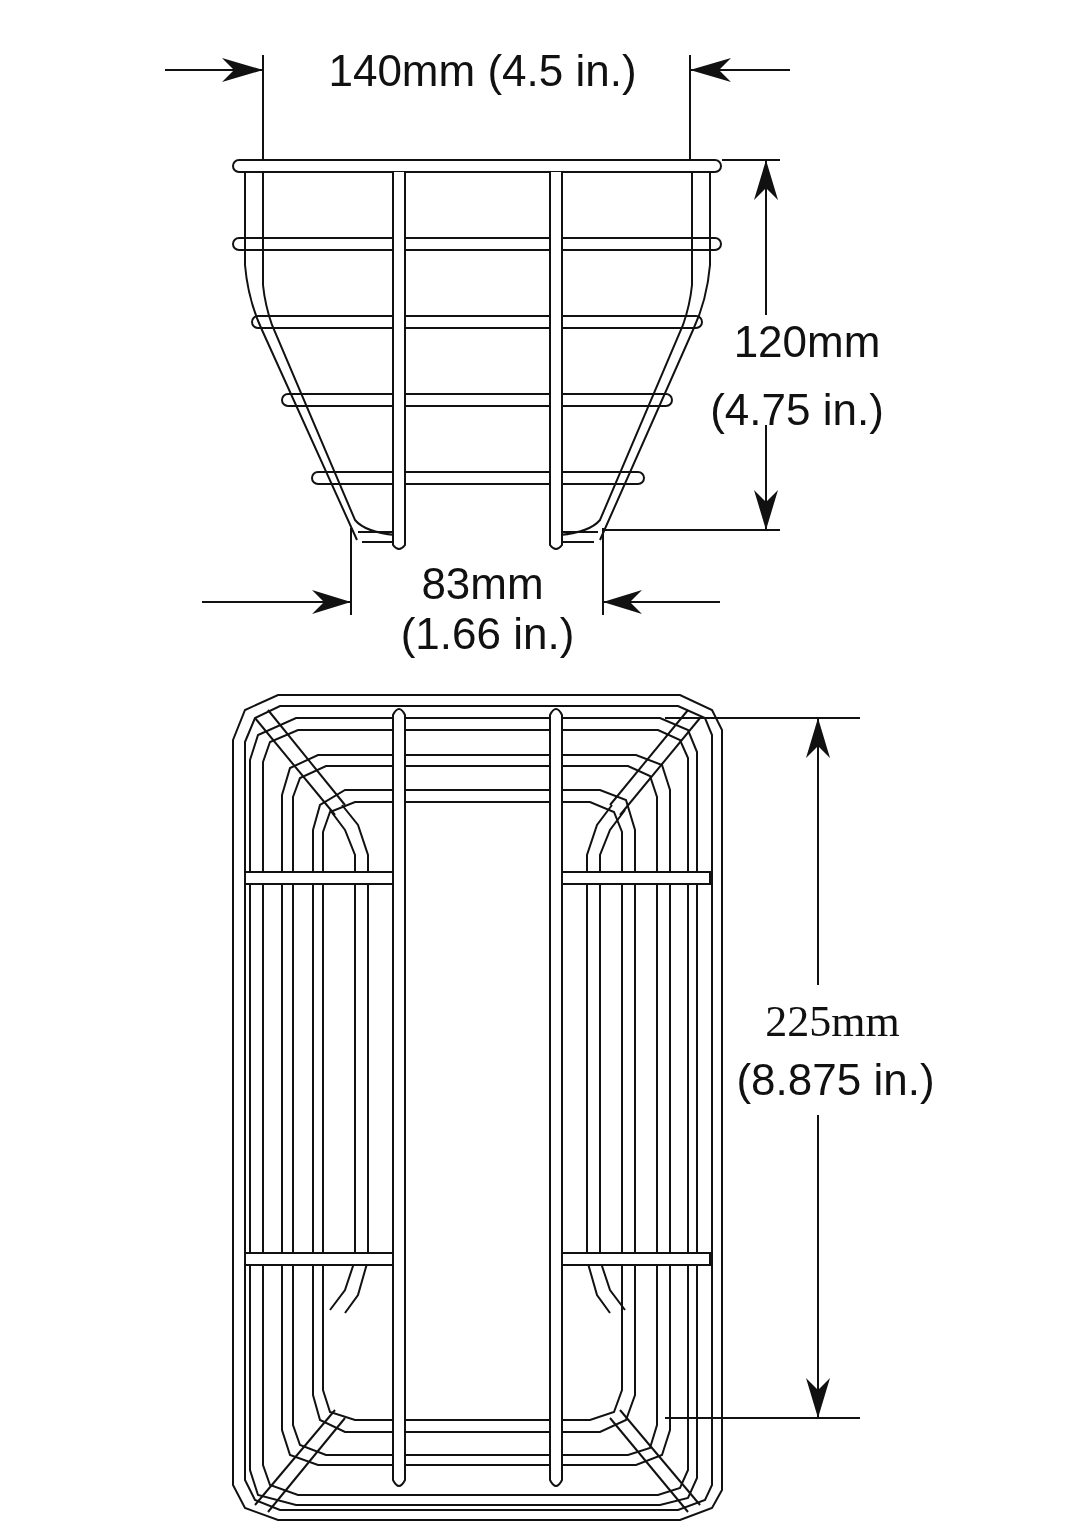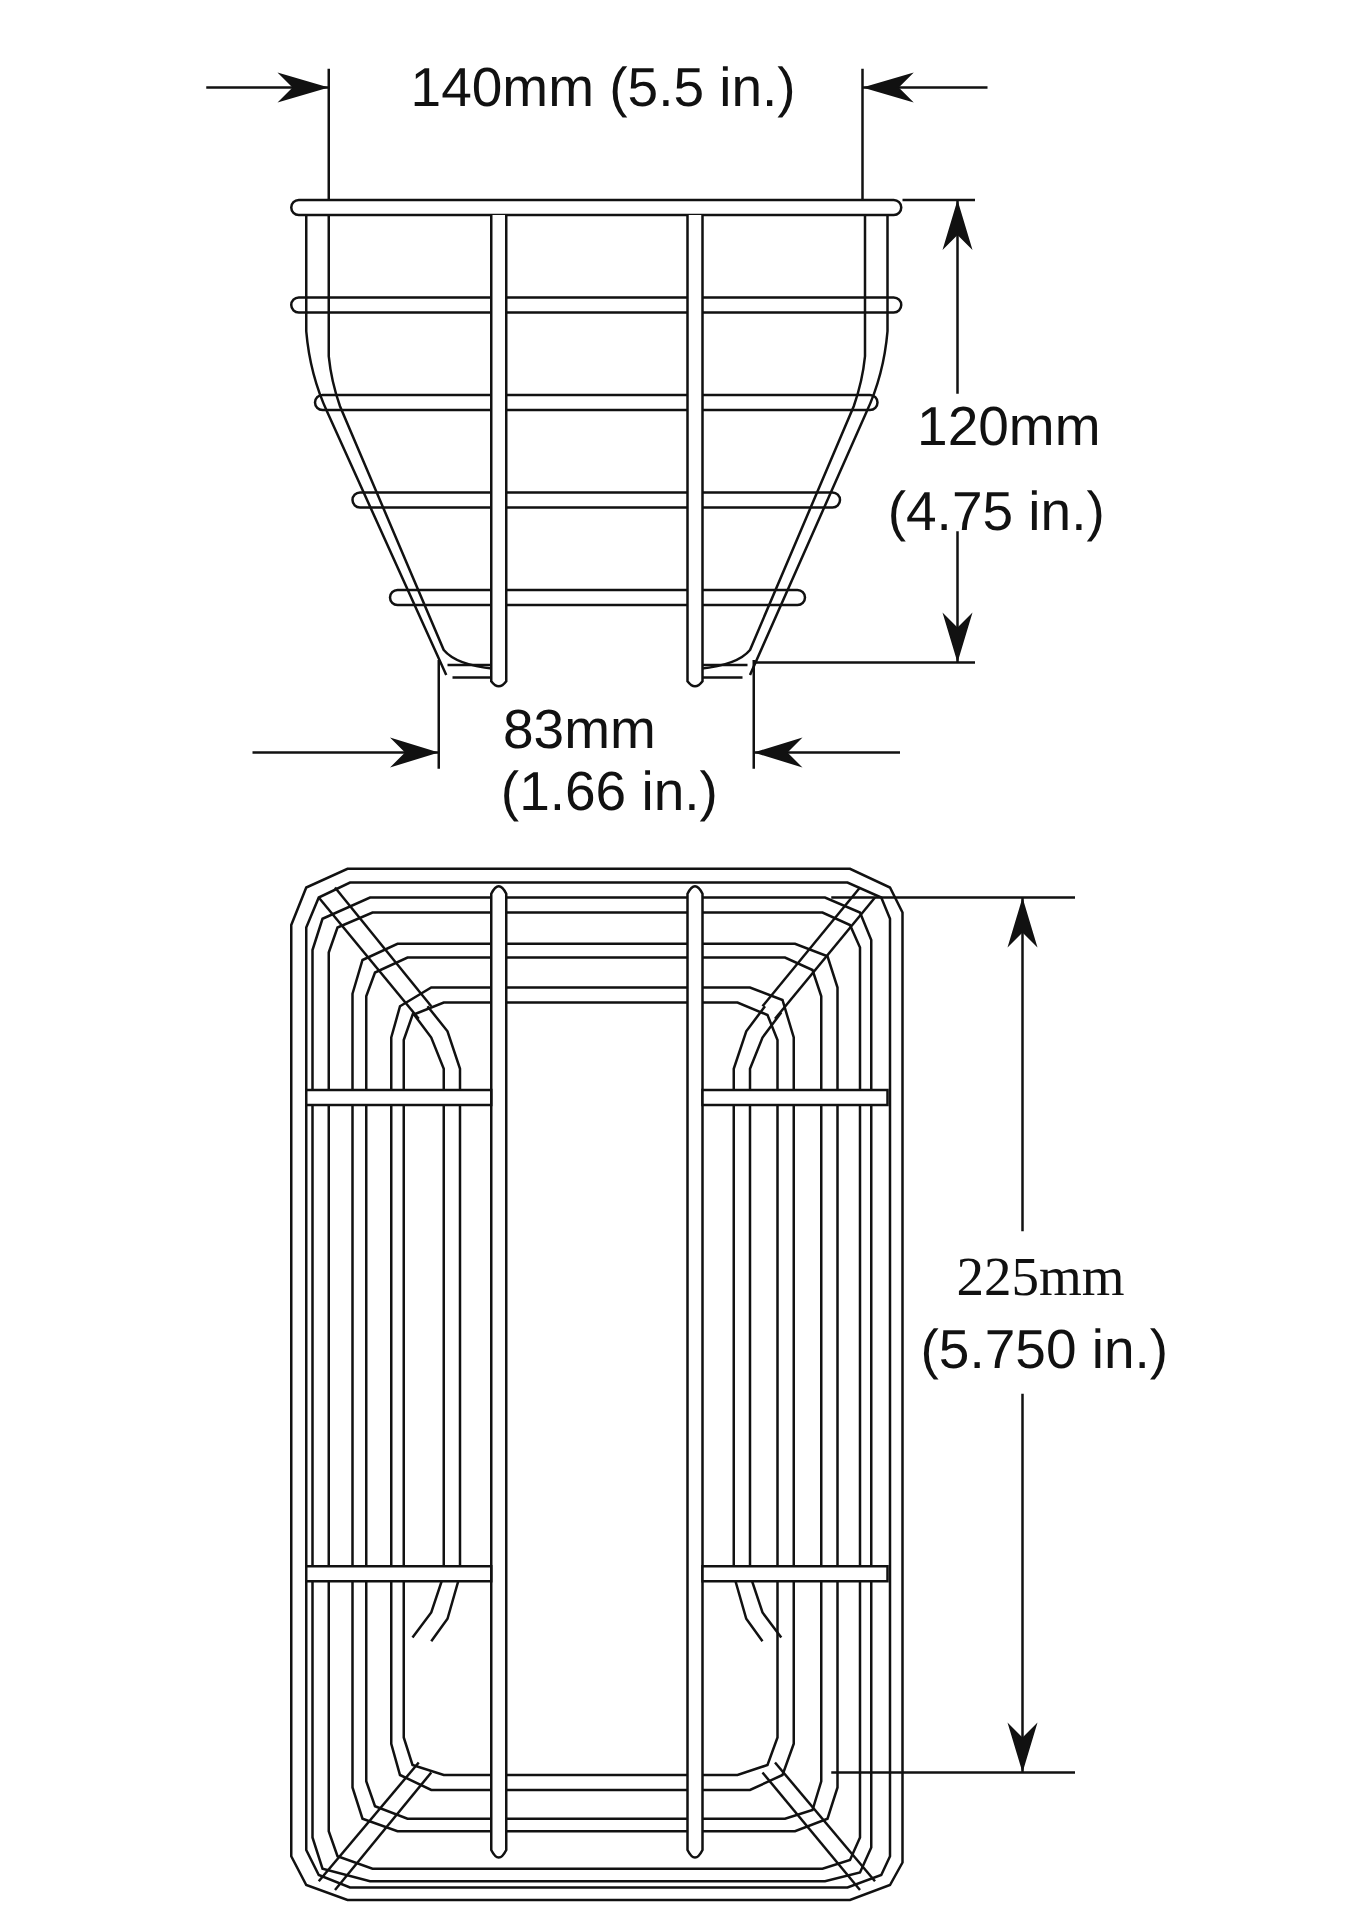--- a/index.html
+++ b/index.html
@@ -102,22 +102,22 @@
       <line x1="665" y1="718" x2="860" y2="718"></line>
       <line x1="665" y1="1418" x2="860" y2="1418"></line>
       <line x1="818" y1="718" x2="818" y2="985"></line>
       <polygon points="818,718 806,758 818,746 830,758" fill="#111111" stroke="none"></polygon>
       <line x1="818" y1="1115" x2="818" y2="1418"></line>
       <polygon points="818,1418 806,1378 818,1390 830,1378" fill="#111111" stroke="none"></polygon>
     </g>
   </g>
 </svg>
 
-<div class="dim-label" style="left:300px; top:45px; width:365px;">140mm (5.5 in.)</div>
+<div class="dim-label" style="left:300px; top:45px; width:365px;">140mm (4.5 in.)</div>
 
 <div class="dim-label" style="left:722px; top:316px; width:170px;">120mm</div>
 <div class="dim-label" style="left:697px; top:372px; width:200px;margin-top:12px;">(4.75 in.)</div>
 
-<div class="dim-label" style="left:376px; top:558px; width:175px;">83mm</div>
+<div class="dim-label" style="left:395px; top:558px; width:175px;">83mm</div>
 <div class="dim-label" style="left:385px; top:608px; width:205px;">(1.66 in.)</div>
 
 <div class="dim-label" style="left:745px; top:996px; width:175px;font-family:Liberation Serif, serif;">225mm</div>
-<div class="dim-label" style="left:723px; top:1054px; width:225px;">(5.750 in.)</div>
+<div class="dim-label" style="left:723px; top:1054px; width:225px;">(8.875 in.)</div>
 
 </body></html>

